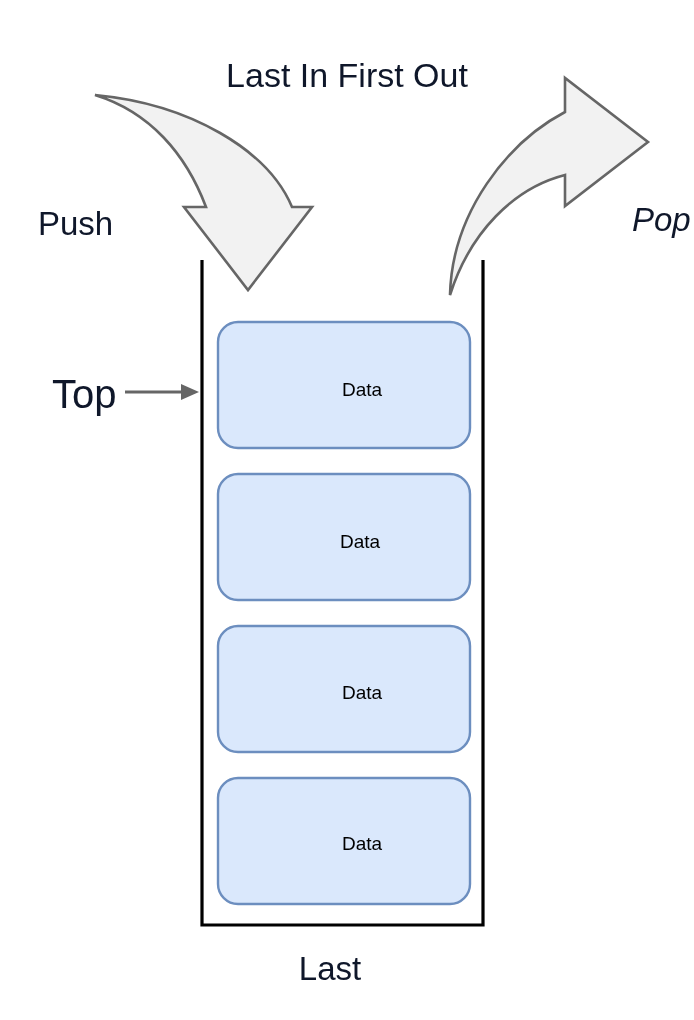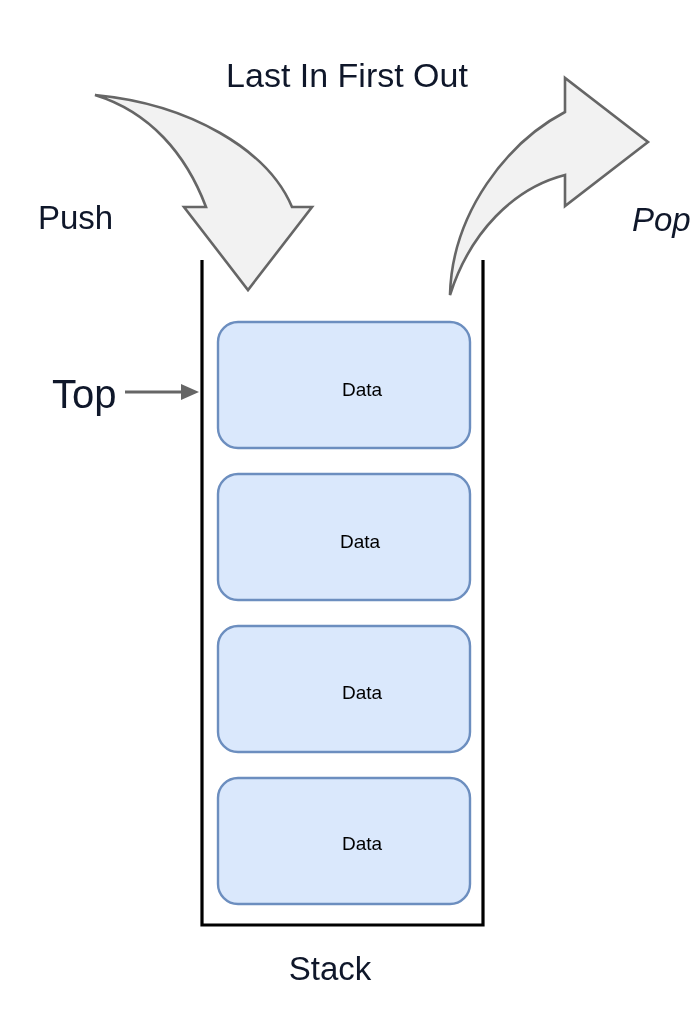--- a/index.html
+++ b/index.html
@@ -29,21 +29,21 @@
   }
   #title-lifo {
     font-size: 34px;
     left: 347px;
     top: 58px;
     transform: translateX(-50%);
   }
   #label-push {
     font-size: 33px;
     left: 38px;
-    top: 201px;
+    top: 207px;
   }
   #label-pop {
     font-size: 33px;
     left: 632px;
     top: 203px;
     font-style: italic;
   }
   #label-top {
     font-size: 40px;
     left: 52px;
@@ -109,21 +109,21 @@
 </svg>
 
 <div class="label" id="title-lifo">Last In First Out</div>
 
 <div class="label" id="label-push">Push</div>
 
 <div class="label" id="label-pop">Pop</div>
 
 <div class="label" id="label-top">Top</div>
 
-<div class="label" id="label-stack">Stack</div>
+<div class="label" id="label-stack">Last</div>
 
 <div class="box-label" style="left:343px; top:390px;">Data</div>
 
 <div class="box-label" style="left:341px; top:542px;">Data</div>
 
 <div class="box-label" style="left:343px; top:693px;">Data</div>
 
 <div class="box-label" style="left:343px; top:844px;">Data</div>
 
 </body></html>

